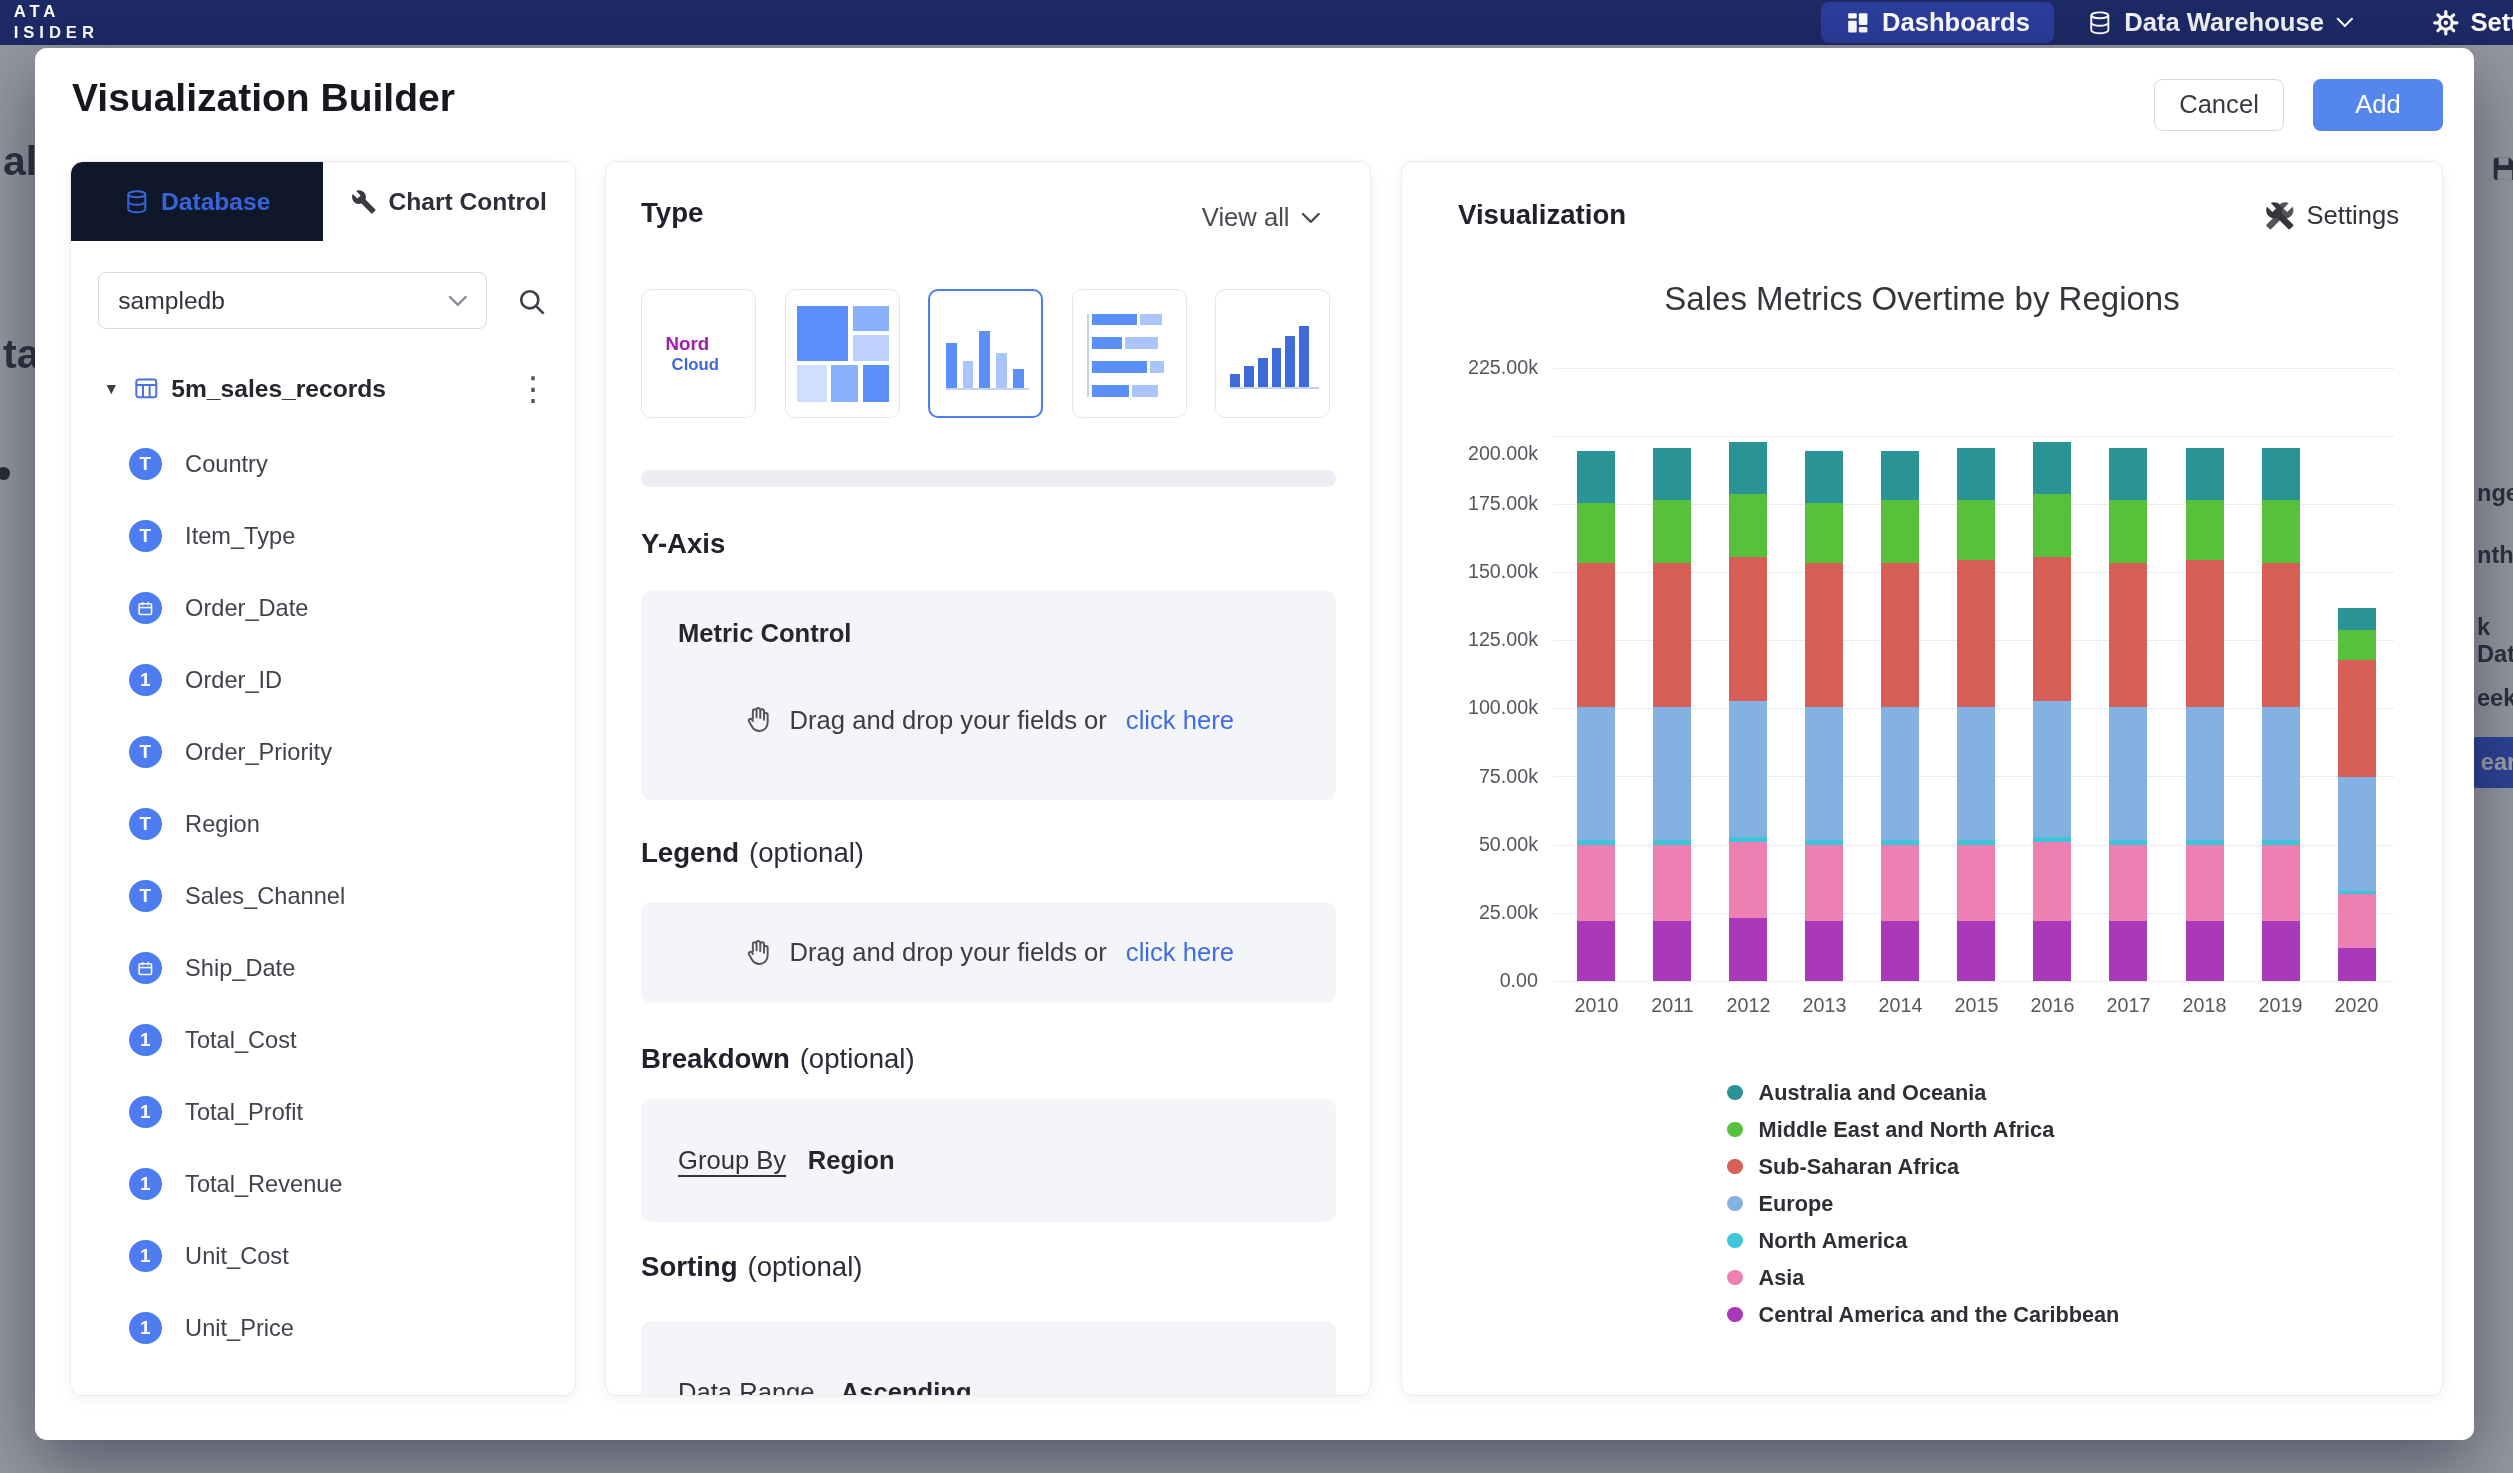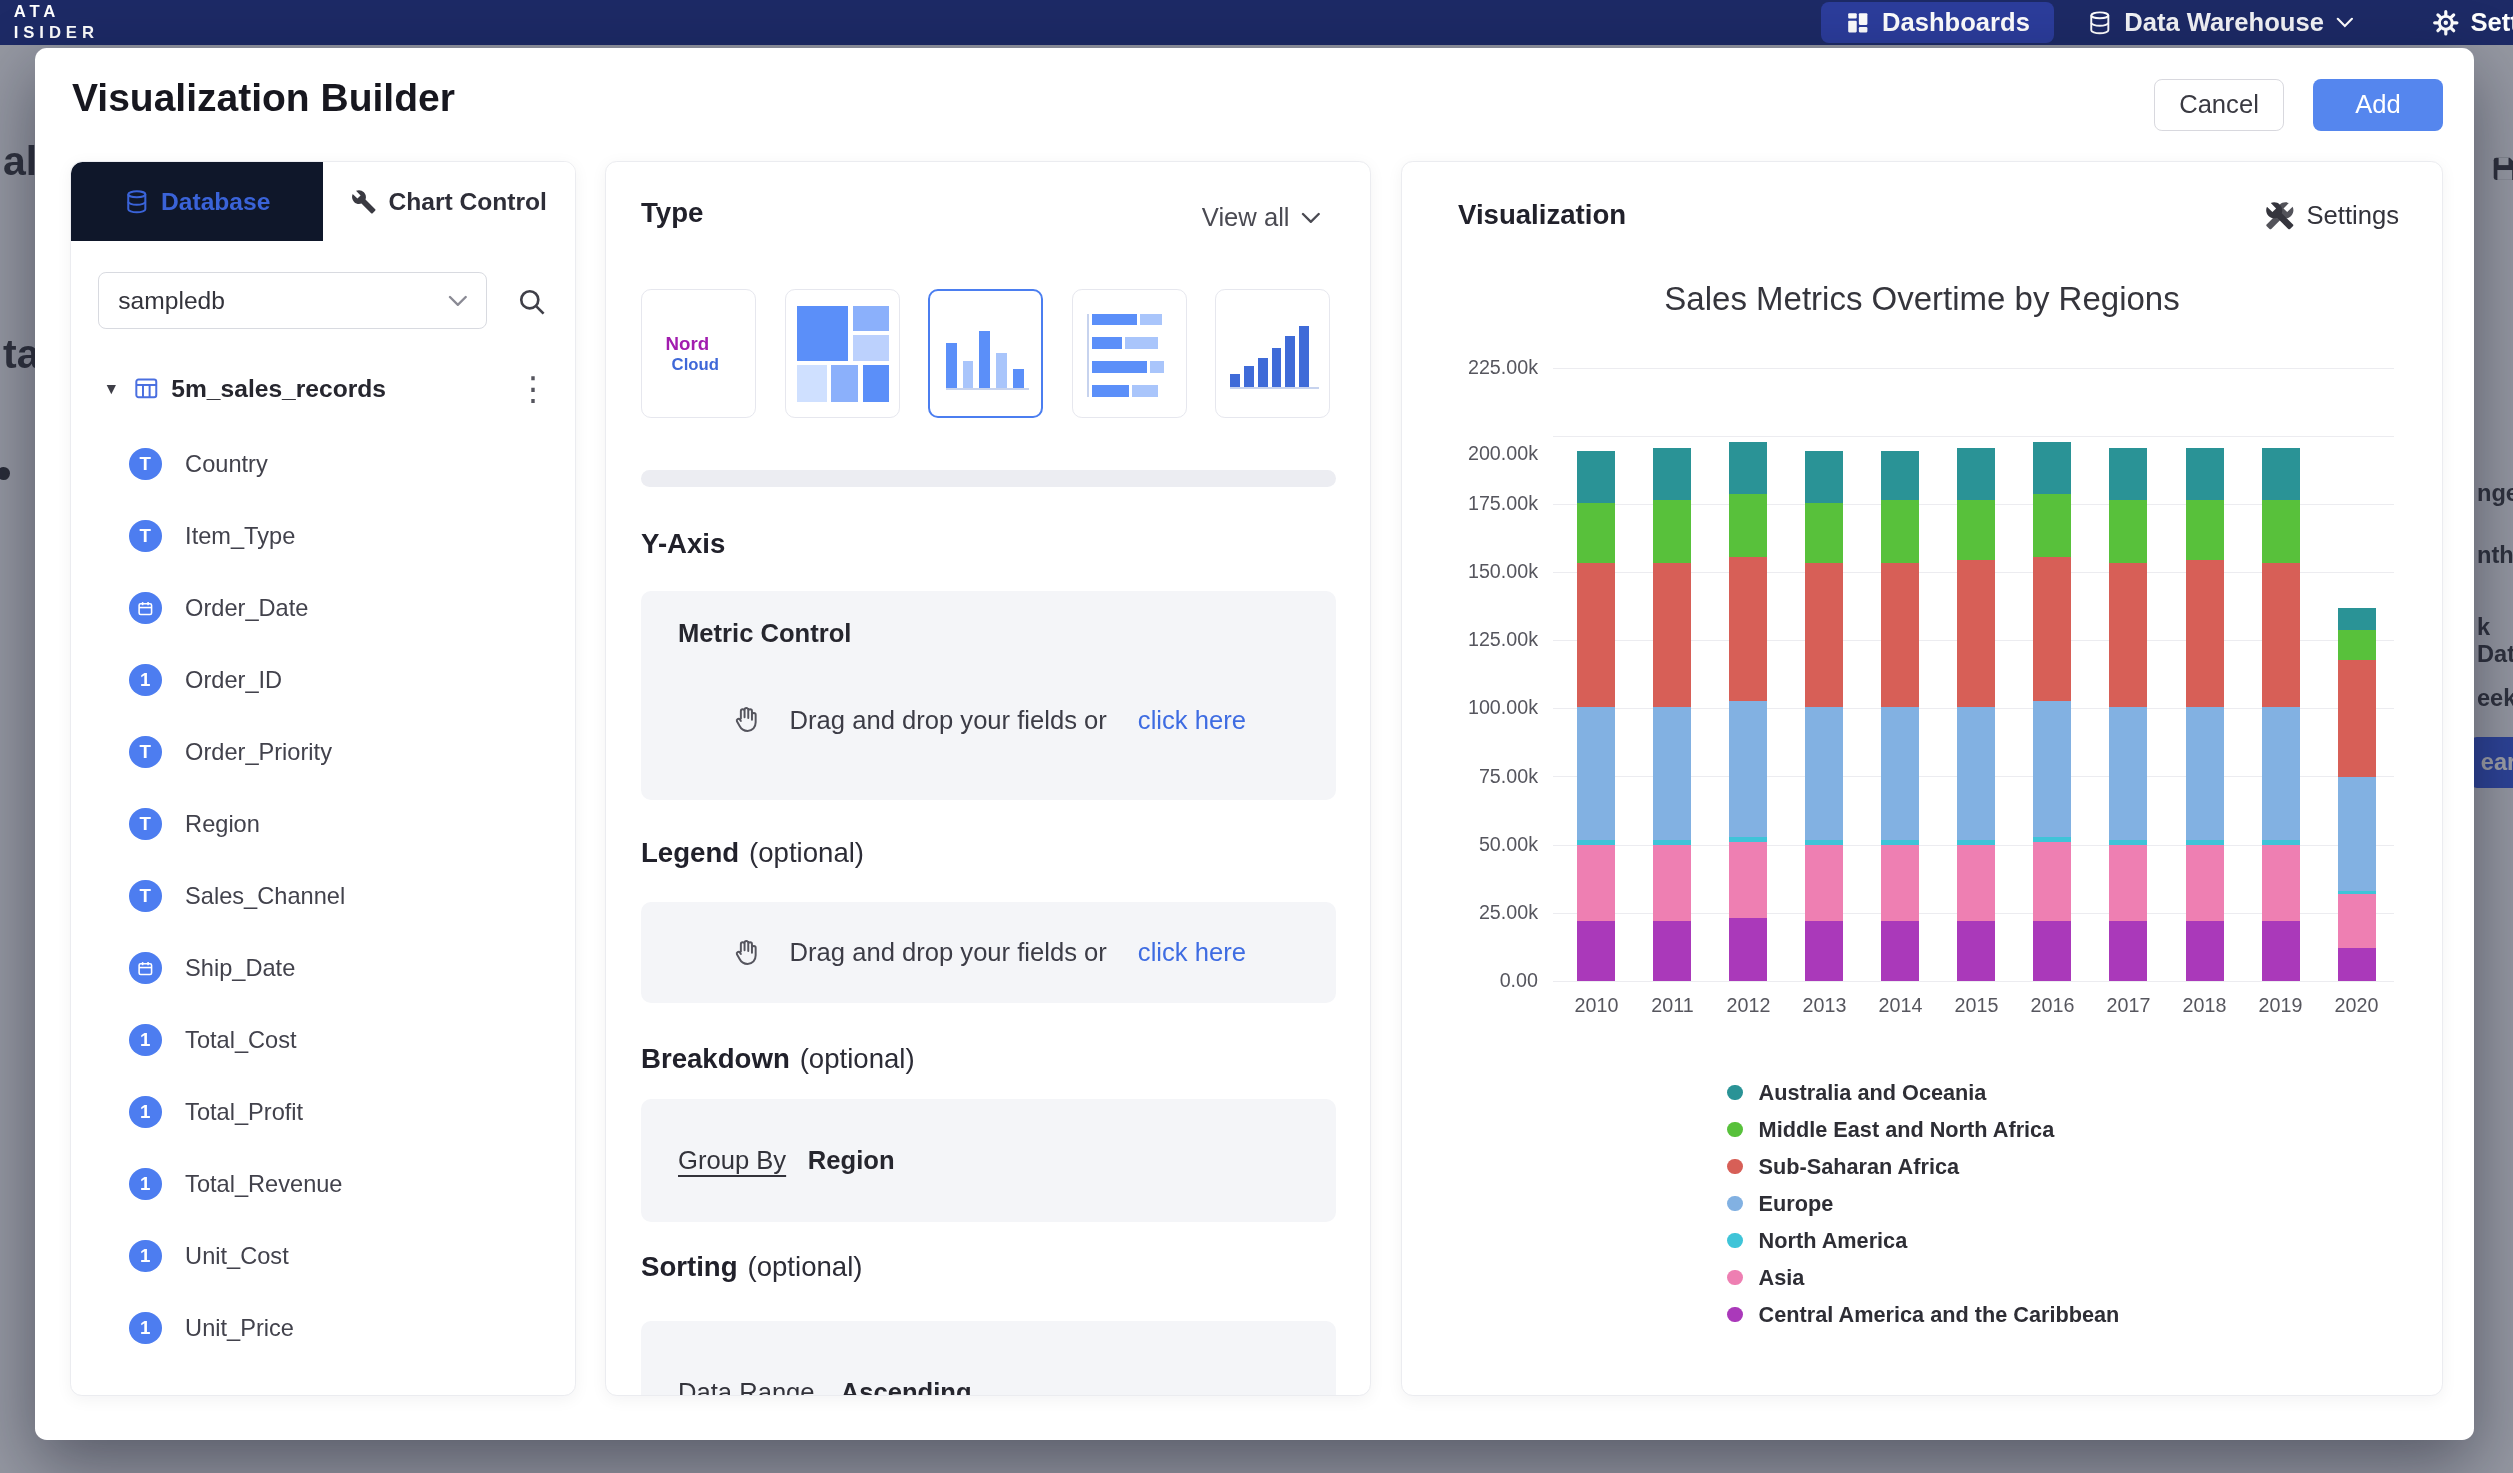--- a/index.html
+++ b/index.html
@@ -76,21 +76,21 @@
   .mini-rows .r s{display:block;height:100%;background:#a9c5fb;text-decoration:none}
   .hist{position:absolute;left:13.8px;bottom:27.6px;display:flex;align-items:flex-end;gap:3.9px;border-bottom:2px solid #c7d3ee;width:89px;height:65px}
   .hist i{display:block;width:9.9px;background:#3f6bd8}
   .scroll-track{position:absolute;left:35px;top:308px;width:695px;height:16.7px;border-radius:8.9px;background:#ecedf2;cursor:pointer}
   .gray-box{position:absolute;left:35px;width:695px;background:#f4f5f8;border-radius:9.9px;box-sizing:border-box}
   .box-metric{top:429px;height:209px;padding-top:49px}
   .box-legend{top:740px;height:101px}
   .box-breakdown{top:937px;height:123px;display:flex;align-items:center;padding-left:37px}
   .box-sorting{top:1159px;height:128px;padding:57px 0 0 37px}
   .box-title{position:absolute;left:37px;top:27.6px;font-size:25.6px;font-weight:700;color:#26262e}
-  .drop-center{height:100%;display:flex;align-items:center;justify-content:center;gap:29px;font-size:25.6px;color:#3c3c46;box-sizing:border-box}
+  .drop-center{height:100%;display:flex;align-items:center;justify-content:center;gap:17px;font-size:25.6px;color:#3c3c46;box-sizing:border-box}
   .drop-link{color:#3e6ce2;cursor:pointer;margin-left:2px}
   .pair-label{font-size:25.6px;font-weight:500;color:#33333b;text-decoration:underline;text-underline-offset:5.9px;cursor:pointer}
   .pair-value{font-size:25.6px;font-weight:700;color:#26262e;margin-left:21.7px}
   
   .viz-h{position:absolute;left:56px;top:37px;font-size:27.6px;font-weight:700;color:#21212b}
   .viz-settings{position:absolute;right:43px;top:39px;display:flex;align-items:center;gap:11.8px;font-size:25.6px;font-weight:500;color:#33333b;cursor:pointer}
   .chart-title{position:absolute;left:0;top:118px;width:100%;text-align:center;font-size:33px;font-weight:500;color:#35353c}
   .y-ticks{position:absolute;inset:0;pointer-events:none}
   .ytick{position:absolute;left:0;width:136px;text-align:right;font-size:19.7px;color:#56565e}
   .plot{position:absolute;left:151px;top:206px;width:841px;height:613px}

